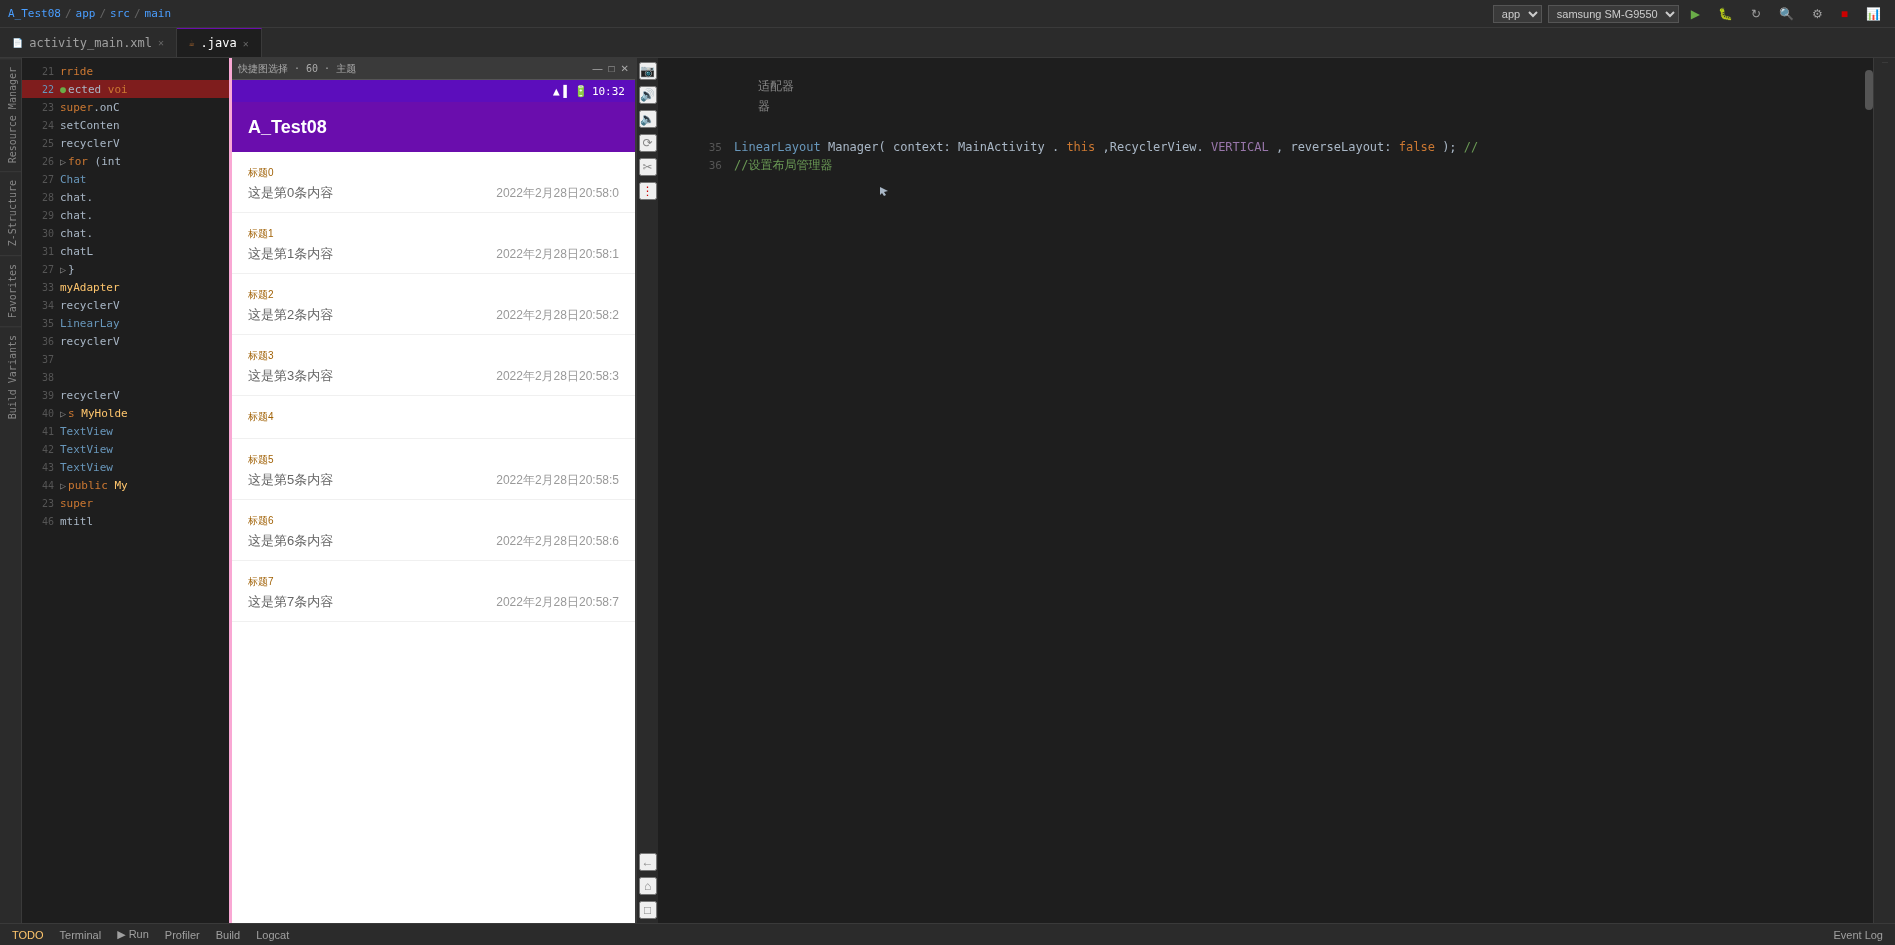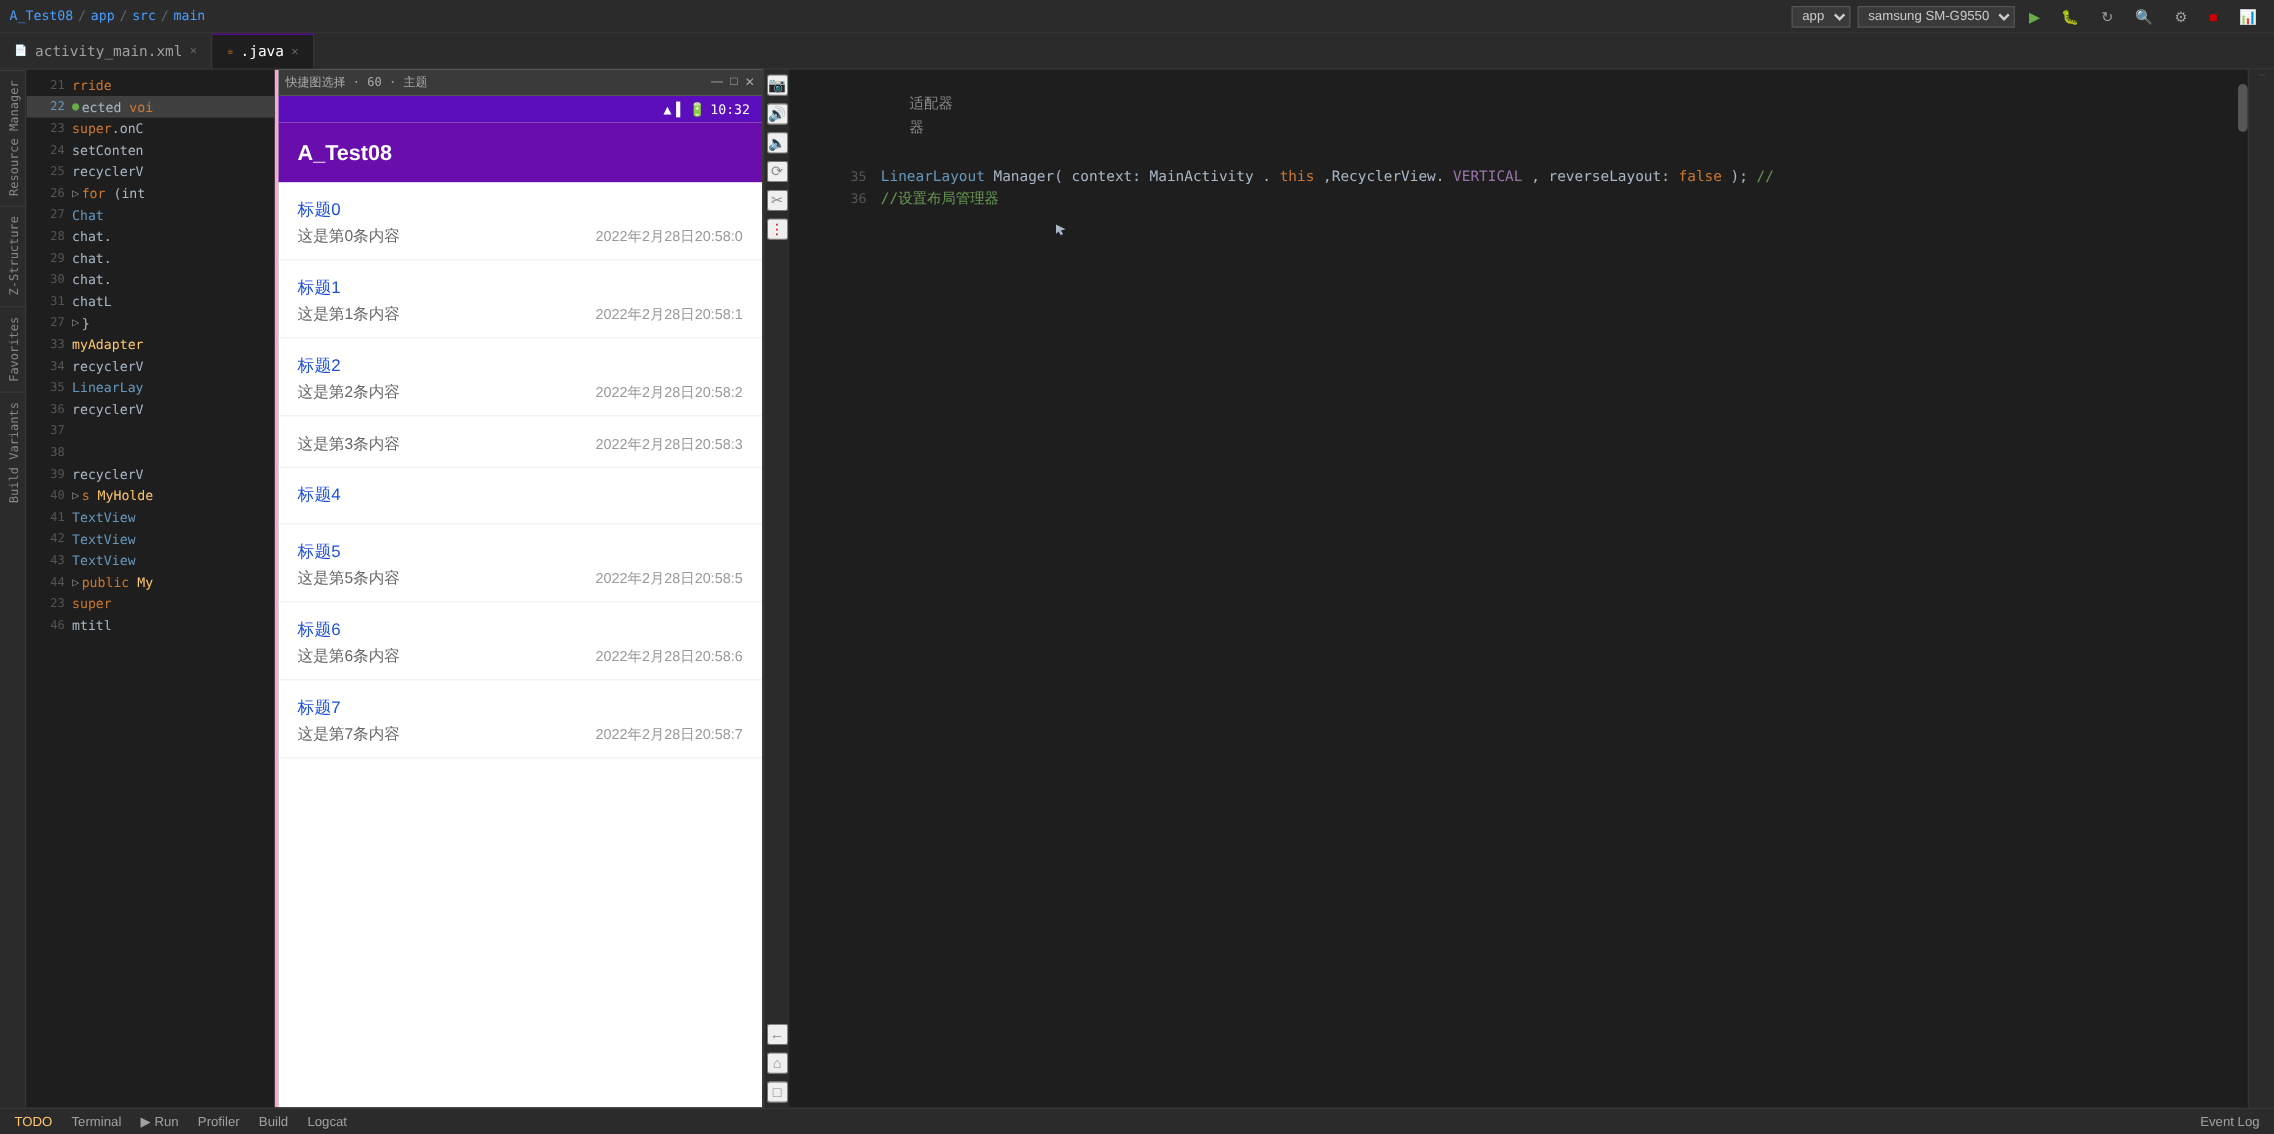--- a/index.html
+++ b/index.html
@@ -105,21 +105,21 @@
       text-align: right;
       margin-right: 6px;
       flex-shrink: 0;
       font-size: 10px;
     }
     .line-content {
       color: #a0a0a0;
       white-space: nowrap;
       overflow: hidden;
     }
-    .highlight-line { background: #404040; }
+    .highlight-line { background: #7f1d1d; }
 
     
     .phone-emulator {
       width: 404px;
       background: #f5f5f5;
       display: flex;
       flex-direction: column;
       flex-shrink: 0;
       border-right: 1px solid #3a3a3a;
       overflow: hidden;
@@ -149,22 +149,22 @@
       flex: 1;
       background: white;
       overflow: hidden;
       font-family: 'Arial', sans-serif;
     }
     .chat-item {
       border-bottom: 1px solid #f0f0f0;
       padding: 14px 16px 10px 16px;
     }
     .chat-item-title {
-      font-size: 14px;
-      color: #1d4ed8;
+      font-size: 10px;
+      color: #a16207;
       margin-bottom: 4px;
     }
     .chat-item-row {
       display: flex;
       justify-content: space-between;
       align-items: center;
     }
     .chat-item-content {
       font-size: 13px;
       color: #666;
@@ -468,20 +468,21 @@
         </div>
       </div>
       <div class="chat-item">
         <div class="chat-item-title">标题2</div>
         <div class="chat-item-row">
           <span class="chat-item-content">这是第2条内容</span>
           <span class="chat-item-time">2022年2月28日20:58:2</span>
         </div>
       </div>
       <div class="chat-item">
+        <div class="chat-item-title">标题3</div>
         <div class="chat-item-row">
           <span class="chat-item-content">这是第3条内容</span>
           <span class="chat-item-time">2022年2月28日20:58:3</span>
         </div>
       </div>
       <div class="chat-item">
         <div class="chat-item-title">标题4</div>
       </div>
       <div class="chat-item">
         <div class="chat-item-title">标题5</div>

